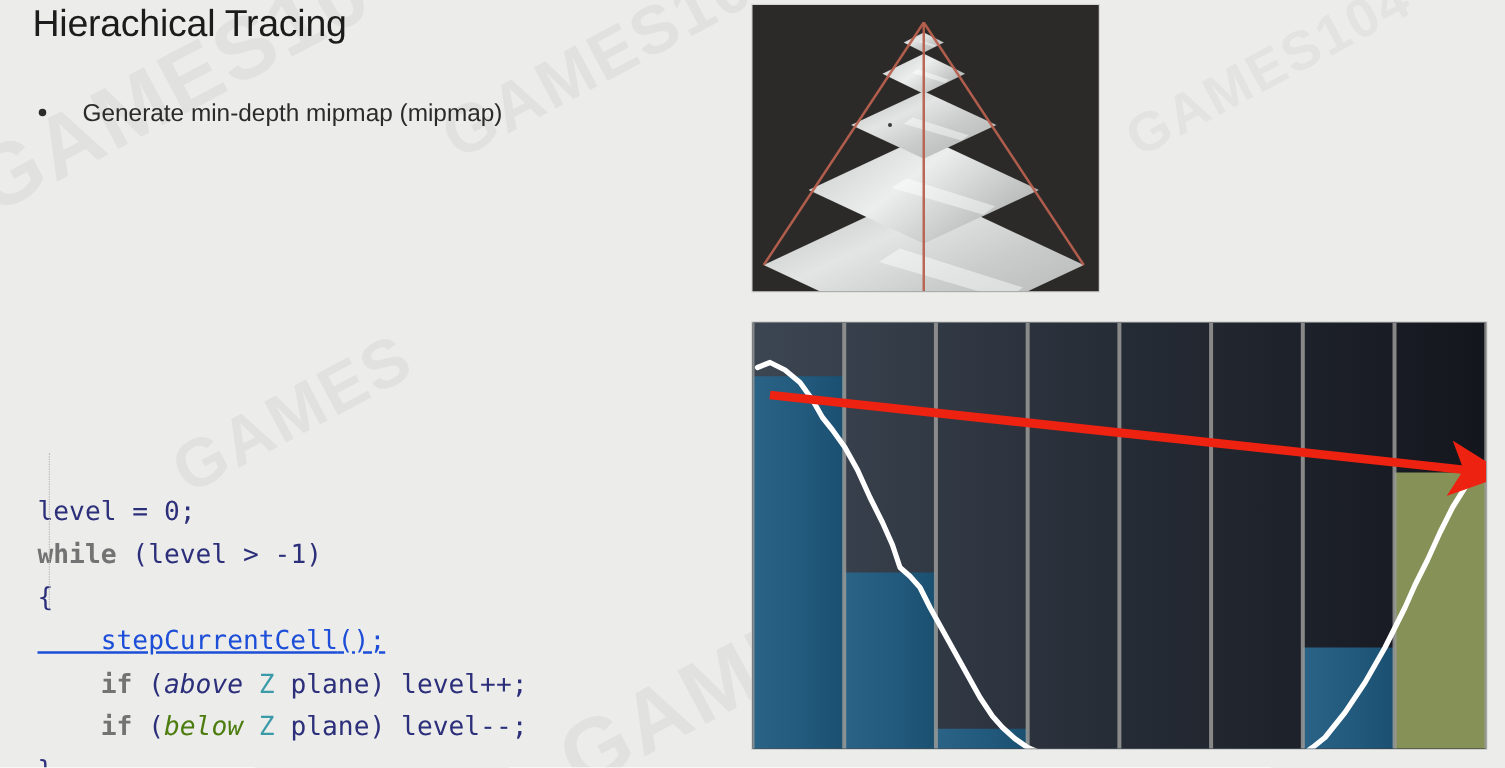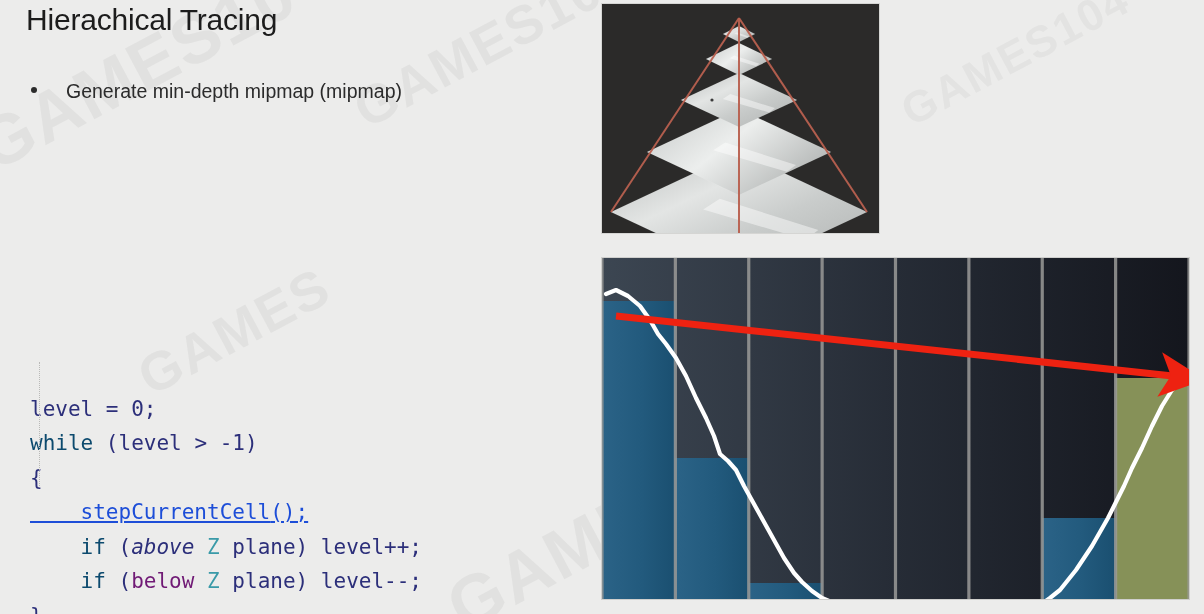--- a/index.html
+++ b/index.html
@@ -71,25 +71,25 @@
     position: absolute;
     left: 30px;
     top: 288px;
     font-family: "DejaVu Sans Mono", monospace;
     font-size: 21px;
     line-height: 34.5px;
     white-space: pre;
   }
   .code .ln { display: block; }
   .c-var  { color: #2c2f7a; }
-  .c-kw   { color: #0c4a6e; }
+  .c-kw   { color: #737373; font-weight: bold; }
   .c-fn   { color: #1d4ed8; text-decoration: underline; }
   .c-type { color: #3a9aa8; }
   .c-em-v { color: #2c2f7a; font-style: italic; margin-top: 32px; }
-  .c-em-k { color: #701a75; }
+  .c-em-k { color: #4d7c0f; font-style: italic; }
   .code .guide {
     position: absolute;
     left: 9px;
     top: 74px;
     width: 0;
     height: 124px;
     border-left: 1px dotted #b9b9b7;
   }
 
   

